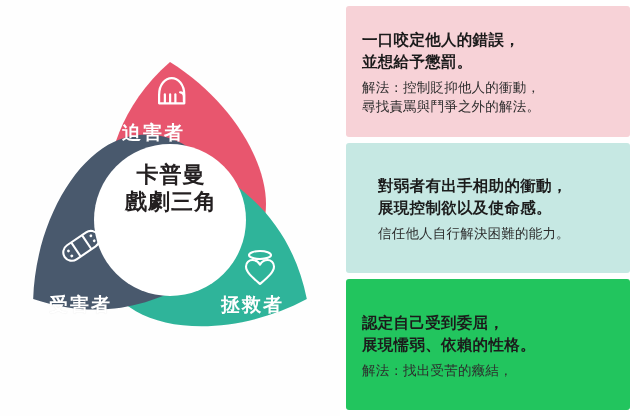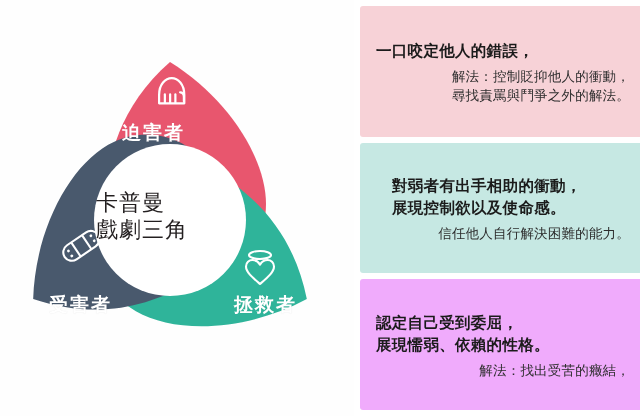--- a/index.html
+++ b/index.html
@@ -22,21 +22,20 @@
     flex-direction: row;
   }
 
   
   #diagram-pane {
     position: relative;
     width: 340px;
     height: 416px;
     flex: 0 0 340px;
     background: #fefefe;
-    padding-left: 14px;
   }
   #triangle-wrap {
     position: absolute;
     left: 14px;
     top: 54px;
     width: 312px;
     height: 312px;
   }
   #triangle-svg {
     display: block;
@@ -47,30 +46,30 @@
     position: absolute;
     color: #ffffff;
     font-weight: 700;
     font-size: 19px;
     letter-spacing: 2px;
     white-space: nowrap;
     text-shadow: 0 0 1px rgba(0,0,0,.10);
   }
   #label-persecutor { left: 108px; top: 66px; }
   #label-victim     { left: 35px;  top: 238px; }
-  #label-rescuer    { left: 207px; top: 238px; margin-left: 13px; }
+  #label-rescuer    { left: 207px; top: 238px; }
 
   #center-title {
     position: absolute;
     left: 82px;
-    top: 136px;
+    top: 108px;
     width: 150px;
-    text-align: left;
+    text-align: center;
     color: #231f20;
-    font-weight: 400;
+    font-weight: 700;
     font-size: 22px;
     line-height: 1.22;
     letter-spacing: 1px;
   }
   #center-title .line { display: block; }
 
   
   #cards-pane {
     position: relative;
     width: 300px;
@@ -100,21 +99,20 @@
     letter-spacing: .3px;
     margin-bottom: 5px;
   }
   .card-headline .line { display: block; }
   .card-solution {
     color: #2d2d2d;
     font-weight: 400;
     font-size: 13.5px;
     line-height: 1.42;
     letter-spacing: .2px;
-    text-align: right;
   }
   .card-solution .line { display: block; }
 </style>
 </head>
 <body>
 
 <div id="page">
 
   <div id="diagram-pane">
     <div id="triangle-wrap">
@@ -183,38 +181,39 @@
       </div>
 
     </div>
   </div>
 
   <div id="cards-pane">
 
     <div class="card" id="card-persecutor" style="background: rgb(247, 210, 215);">
       <div class="card-headline">
         <span class="line">一口咬定他人的錯誤，</span>
+        <span class="line">並想給予懲罰。</span>
       </div>
       <div class="card-solution">
         <span class="line">解法：控制貶抑他人的衝動，</span>
         <span class="line">尋找責罵與鬥爭之外的解法。</span>
       </div>
     </div>
 
     <div class="card" id="card-rescuer" style="background: rgb(198, 232, 227); padding-left: 32px;">
       <div class="card-headline">
         <span class="line">對弱者有出手相助的衝動，</span>
         <span class="line">展現控制欲以及使命感。</span>
       </div>
       <div class="card-solution">
         <span class="line">信任他人自行解決困難的能力。</span>
       </div>
     </div>
 
-    <div class="card" id="card-victim" style="background: #f0abfc;">
+    <div class="card" id="card-victim" style="background: #22c55e;">
       <div class="card-headline">
         <span class="line">認定自己受到委屈，</span>
         <span class="line">展現懦弱、依賴的性格。</span>
       </div>
       <div class="card-solution">
         <span class="line">解法：找出受苦的癥結，</span>
       </div>
     </div>
 
   </div>

